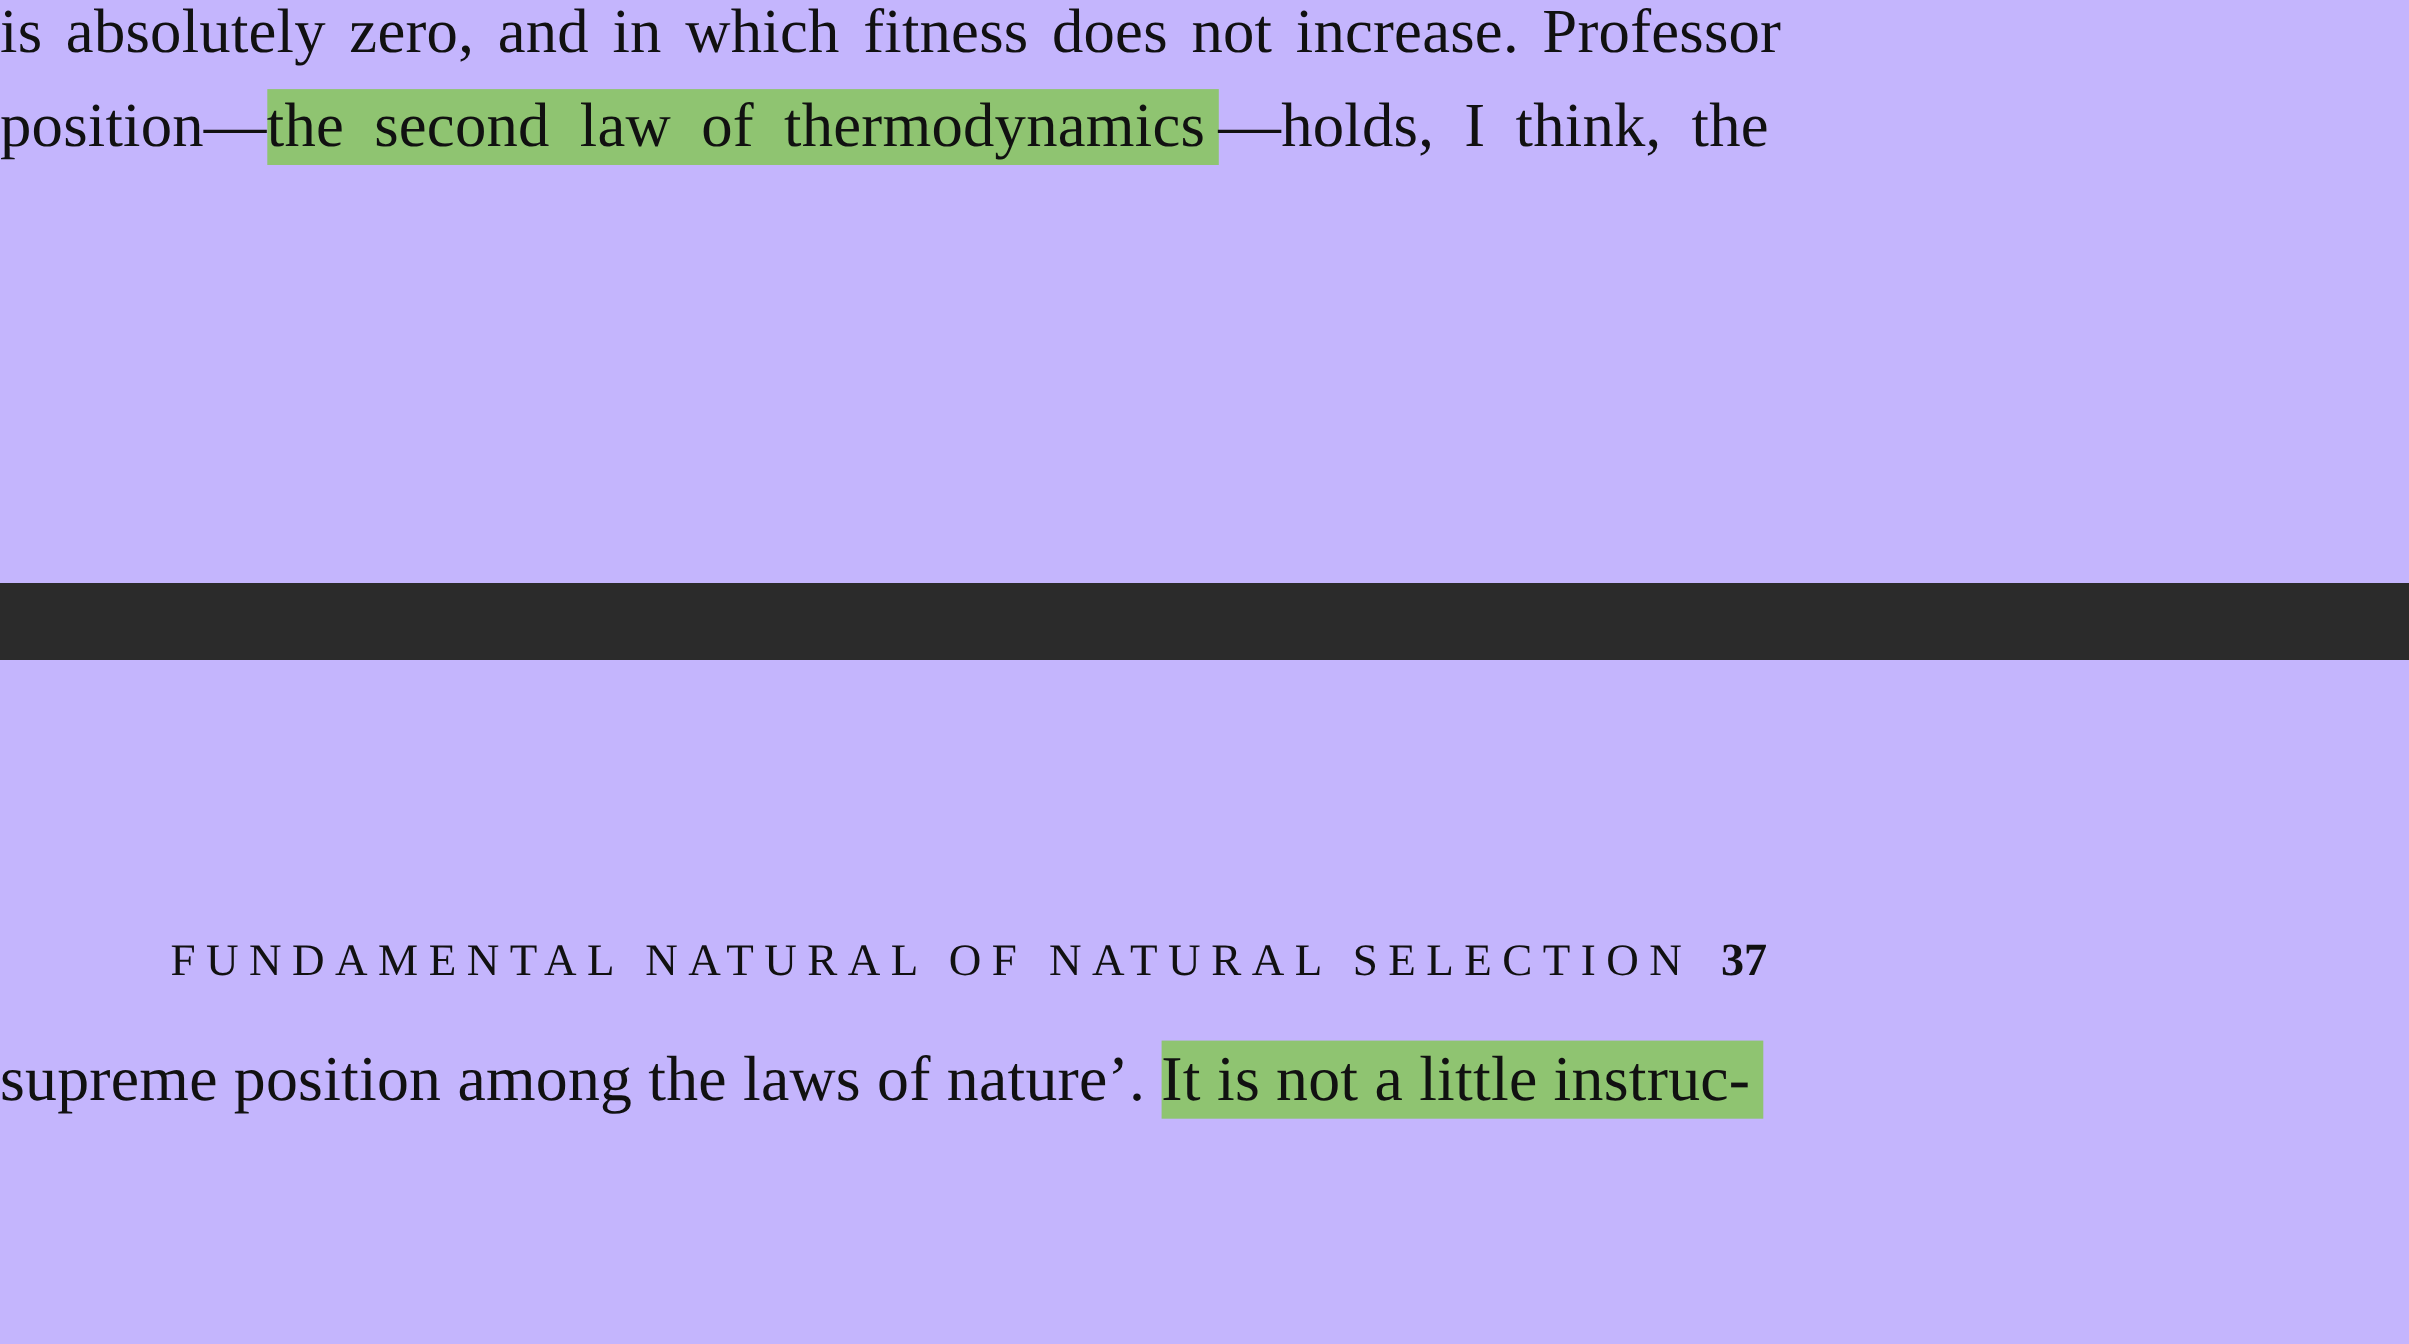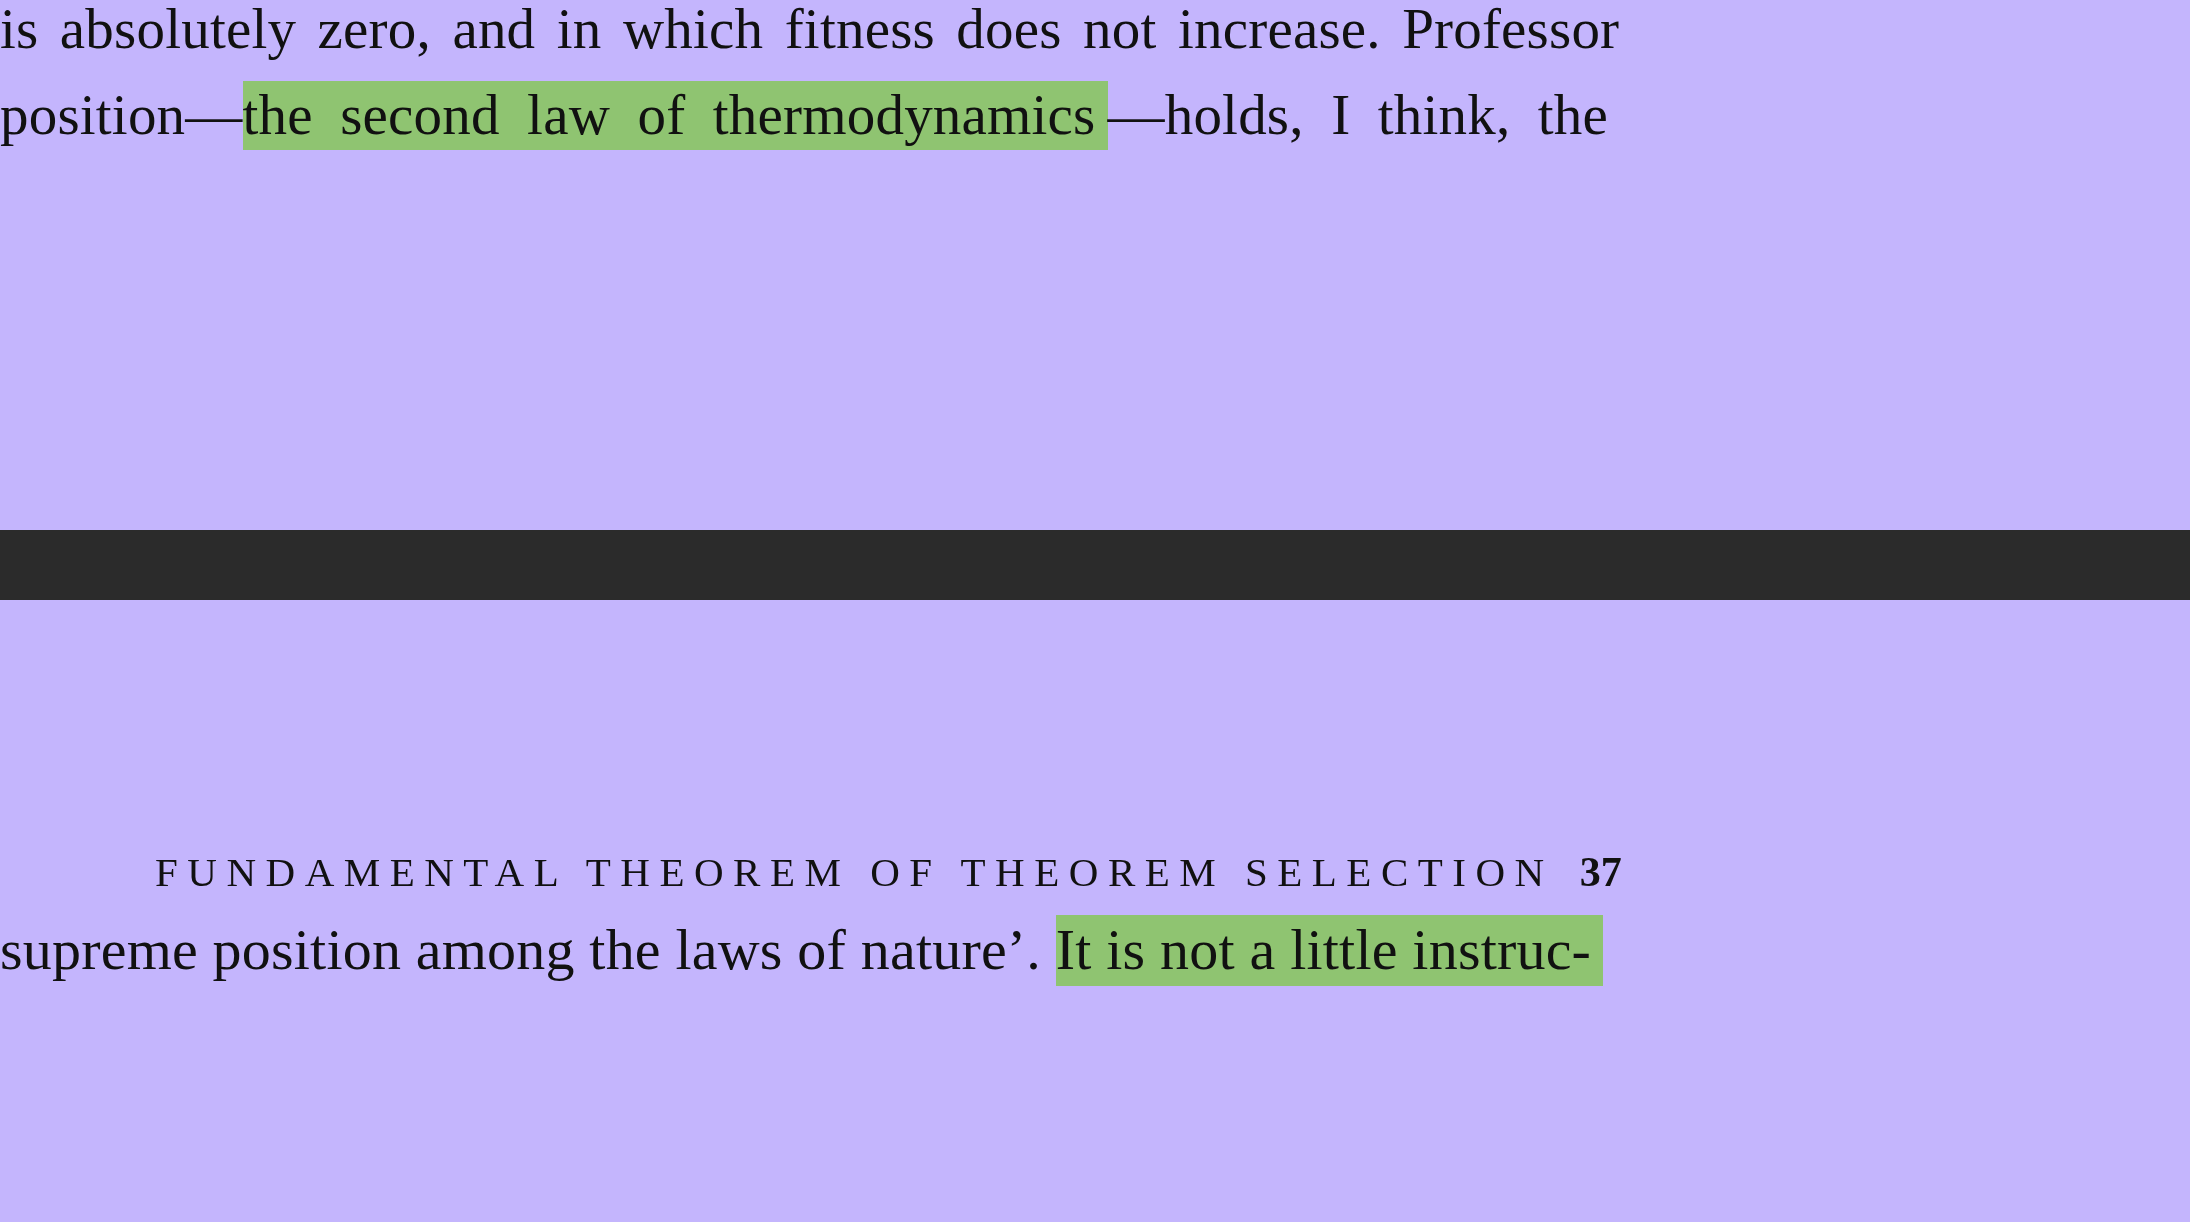--- a/index.html
+++ b/index.html
@@ -76,21 +76,21 @@
     font-weight: bold;
     letter-spacing: 0px;
     font-size: 42px;
     margin-left: 26px;
   }
 
   
   .block-bottom {
     position: absolute;
     left: 0px;
-    top: 904px;
+    top: 935px;
     width: 1932px;
   }
   .block-bottom .line {
     font-size: 58px;
     line-height: 92px;
   }
   .clip-top {
     position: absolute;
     left: 0;
     top: 0;
@@ -112,21 +112,21 @@
     </div>
     <div class="line justify-wider">
       <span>position—</span><span class="hl">the second law of thermodynamics</span><span>—holds, I think,  the</span>
     </div>
   </div>
 
   <div class="page-gap"></div>
 
   <div class="running-head">
     <div class="running-head-inner">
-      <span>FUNDAMENTAL THEOREM OF THEOREM SELECTION</span><span class="folio">37</span>
+      <span>FUNDAMENTAL NATURAL OF NATURAL SELECTION</span><span class="folio">37</span>
     </div>
   </div>
 
   <div class="block-bottom">
     <div class="line">
       <span>supreme position among the laws of nature’.  </span><span class="hl">It is not a little instruc-</span>
     </div>
   </div>
 
 </div>

